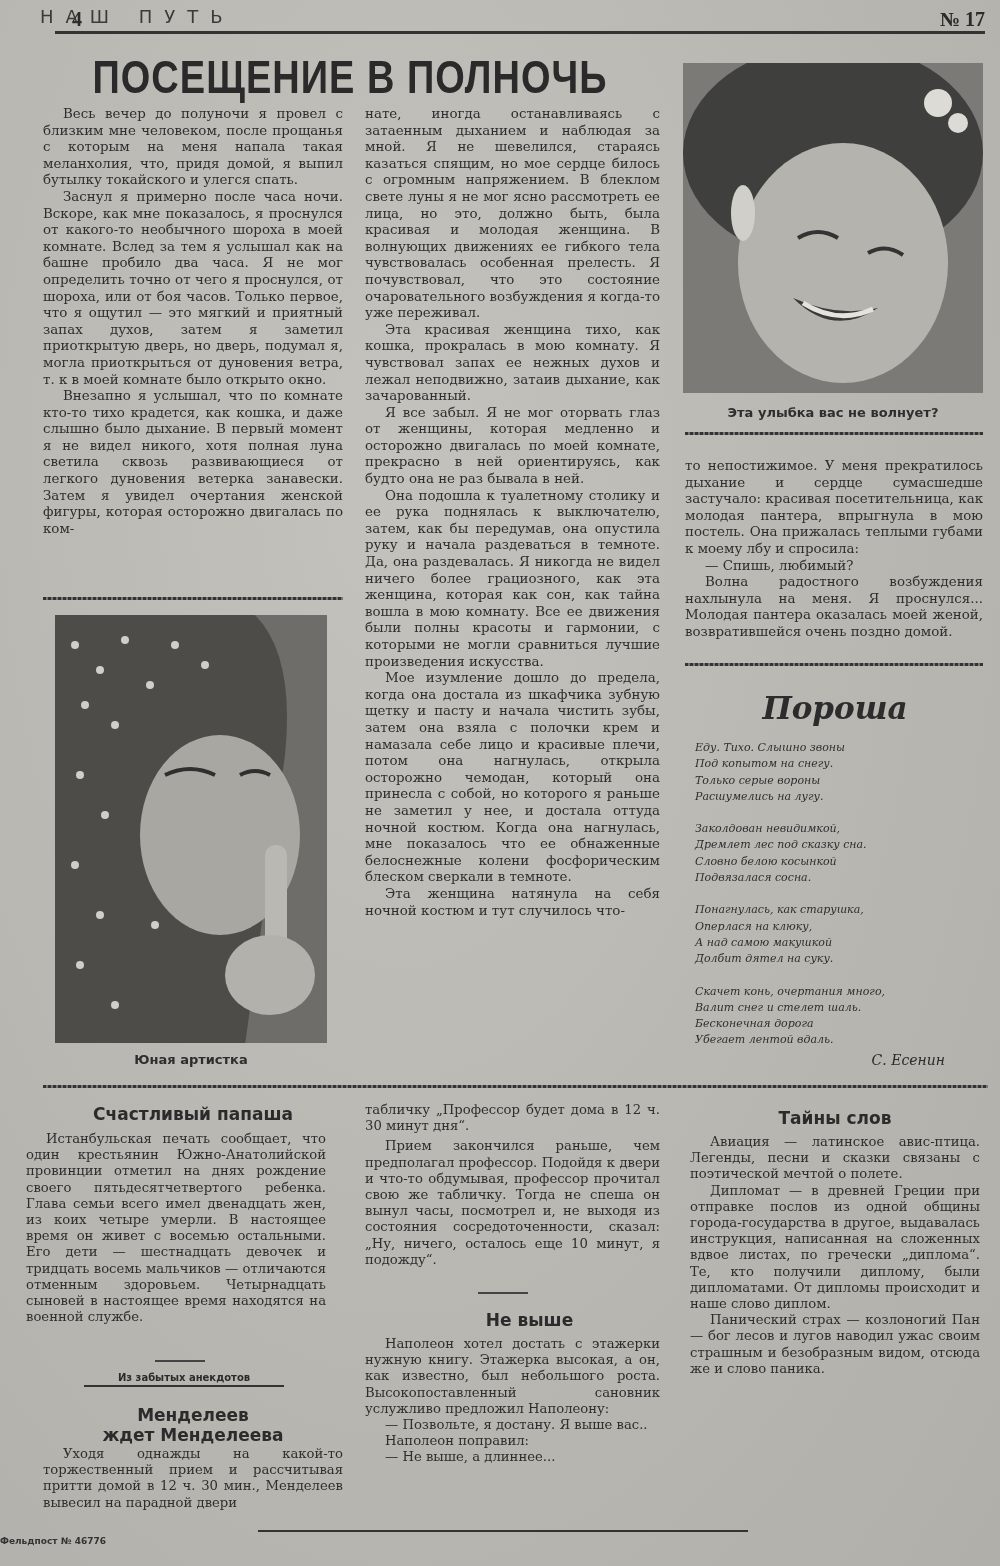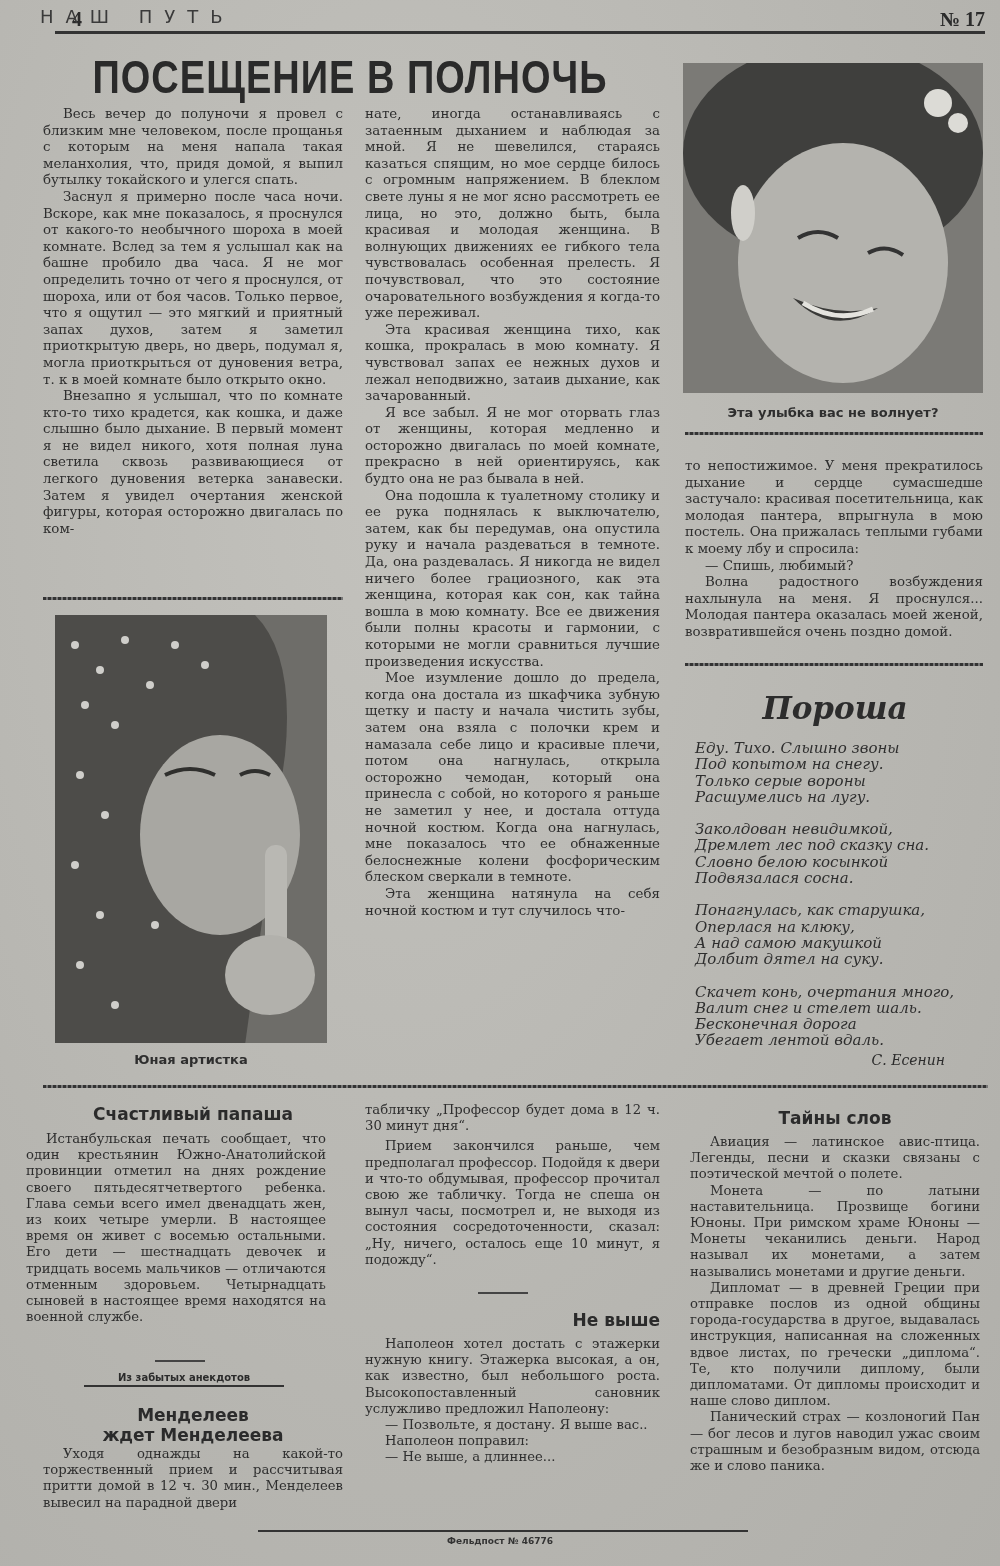--- a/index.html
+++ b/index.html
@@ -27,34 +27,34 @@
   .col3 { left:685px; top:458px; width:298px; }
   .photo { position:absolute; background:#6a6a66; overflow:hidden; }
   .photo svg { width:100%; height:100%; display:block; }
   .photo1 { left:683px; top:63px; width:300px; height:330px; }
   .photo2 { left:55px; top:615px; width:272px; height:428px; }
   .caption { position:absolute; font-family:"DejaVu Sans", sans-serif; font-weight:bold; font-size:13px; text-align:center; color:#2e2e2e; }
   .cap1 { left:683px; top:405px; width:300px; }
   .cap2 { left:55px; top:1052px; width:272px; }
   .dotrule { position:absolute; height:3px; background:repeating-linear-gradient(90deg,#333 0 3px,#777 3px 5px); }
   .poem-title { position:absolute; left:685px; top:690px; width:300px; text-align:center; font-family:"DejaVu Serif", serif; font-style:italic; font-weight:bold; font-size:31px; color:#2c2c2c; }
-  .poem { position:absolute; left:695px; top:740px; width:285px; font-family:"DejaVu Serif", serif; font-style:italic; font-size:15px; line-height:16.3px; color:#2e2e2e; }
+  .poem { position:absolute; left:695px; top:740px; width:285px; font-family:"DejaVu Serif", serif; font-style:italic; font-size:11px; line-height:16.3px; color:#2e2e2e; }
   .stanza { margin-bottom:16px; }
   .poem-author { position:absolute; left:820px; top:1052px; width:125px; text-align:right; font-family:"DejaVu Serif", serif; font-style:italic; font-size:14px; }
   .sub-title { position:absolute; font-family:"DejaVu Sans", sans-serif; font-weight:bold; font-size:17px; text-align:center; color:#2b2b2b; }
   .bcol { position:absolute; font-size:13.2px; line-height:16.2px; text-align:justify; font-family:"DejaVu Serif", serif; color:#2e2e2e; }
   .bcol p { margin:0; text-indent:20px; }
   .b1 { left:26px; top:1131px; width:300px; }
   .b2 { left:365px; top:1102px; width:295px; }
   .b2b { left:365px; top:1336px; width:295px; }
   .b3 { left:690px; top:1134px; width:290px; }
   .b4 { left:43px; top:1446px; width:300px; }
   .section-label { position:absolute; left:84px; top:1372px; width:200px; text-align:center; font-family:"DejaVu Sans", sans-serif; font-weight:bold; font-size:10px; border-bottom:2px solid #333; padding-bottom:2px; }
   .short-rule { position:absolute; height:2px; background:#444; }
-  .footer { position:absolute; left:0; width:1000px; top:1536px; text-align:center; font-family:"DejaVu Sans", sans-serif; font-weight:bold; font-size:9px; color:#333; }
+  .footer { position:absolute; left:0; width:1000px; top:1536px; font-family:"DejaVu Sans", sans-serif; font-weight:bold; font-size:9px; color:#333; }
 </style>
 </head>
 <body>
 
 <div class="page">
 
   <div class="masthead">
     <span class="mh-page">4</span>
     <div class="mh-title">НАШ ПУТЬ</div>
     <span class="mh-issue">№ 17</span>
@@ -176,31 +176,30 @@
   <div class="sub-title" style="left:43px;top:1425px;width:300px;">ждет Менделеева</div>
   <div class="bcol b4">
     <p>Уходя однажды на какой-то торжественный прием и рассчитывая притти домой в 12 ч. 30 мин., Менделеев вывесил на парадной двери</p>
   </div>
 
   <div class="bcol b2">
     <p style="text-indent:0">табличку „Профессор будет дома в 12 ч. 30 минут дня“.</p>
     <p style="margin-top:4px">Прием закончился раньше, чем предполагал профессор. Подойдя к двери и что-то обдумывая, профессор прочитал свою же табличку. Тогда не спеша он вынул часы, посмотрел и, не выходя из состояния сосредоточенности, сказал: „Ну, ничего, осталось еще 10 минут, я подожду“.</p>
   </div>
   <div class="short-rule" style="left:478px;top:1292px;width:50px;"></div>
-  <div class="sub-title" style="left:365px;top:1310px;width:295px;text-align:right;">Не выше</div>
+  <div class="sub-title" style="left:382px;top:1310px;width:295px;">Не выше</div>
   <div class="bcol b2b">
     <p>Наполеон хотел достать с этажерки нужную книгу. Этажерка высокая, а он, как известно, был небольшого роста. Высокопоставленный сановник услужливо предложил Наполеону:</p>
     <p>— Позвольте, я достану. Я выше вас..</p>
     <p>Наполеон поправил:</p>
     <p>— Не выше, а длиннее...</p>
   </div>
 
   <div class="sub-title" style="left:690px;top:1108px;width:290px;">Тайны слов</div>
   <div class="bcol b3">
     <p>Авиация — латинское авис-птица. Легенды, песни и сказки связаны с поэтической мечтой о полете.</p>
-    <p>Монета — по латыни наставительница. Прозвище богини Юноны. При римском храме Юноны — Монеты чеканились деньги. Народ называл их монетами, а затем назывались монетами и другие деньги.</p>
     <p>Дипломат — в древней Греции при отправке послов из одной общины города-государства в другое, выдавалась инструкция, написанная на сложенных вдвое листах, по гречески „диплома“. Те, кто получили диплому, были дипломатами. От дипломы происходит и наше слово диплом.</p>
     <p>Панический страх — козлоногий Пан — бог лесов и лугов наводил ужас своим страшным и безобразным видом, отсюда же и слово паника.</p>
   </div>
 
   <div class="rule-top" style="top:1530px;left:258px;width:490px;height:2px;"></div>
   <div class="footer">Фельдпост № 46776</div>
 </div>
 
 </body></html>

